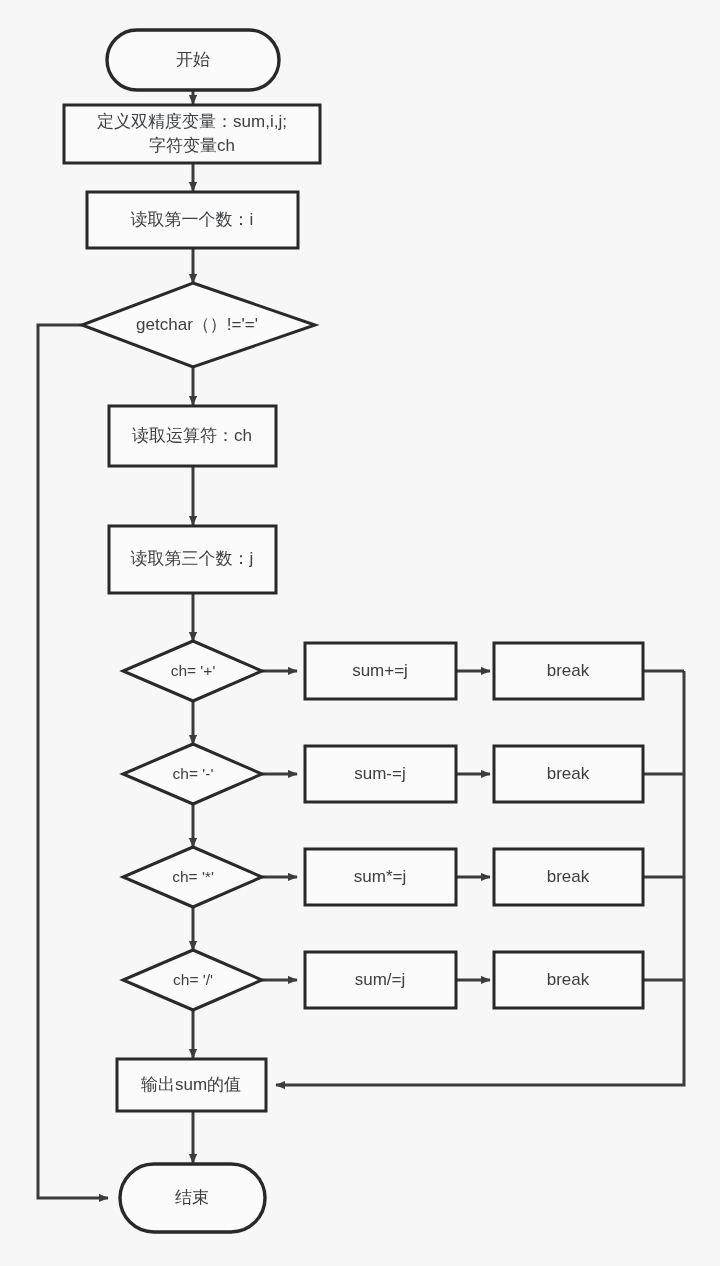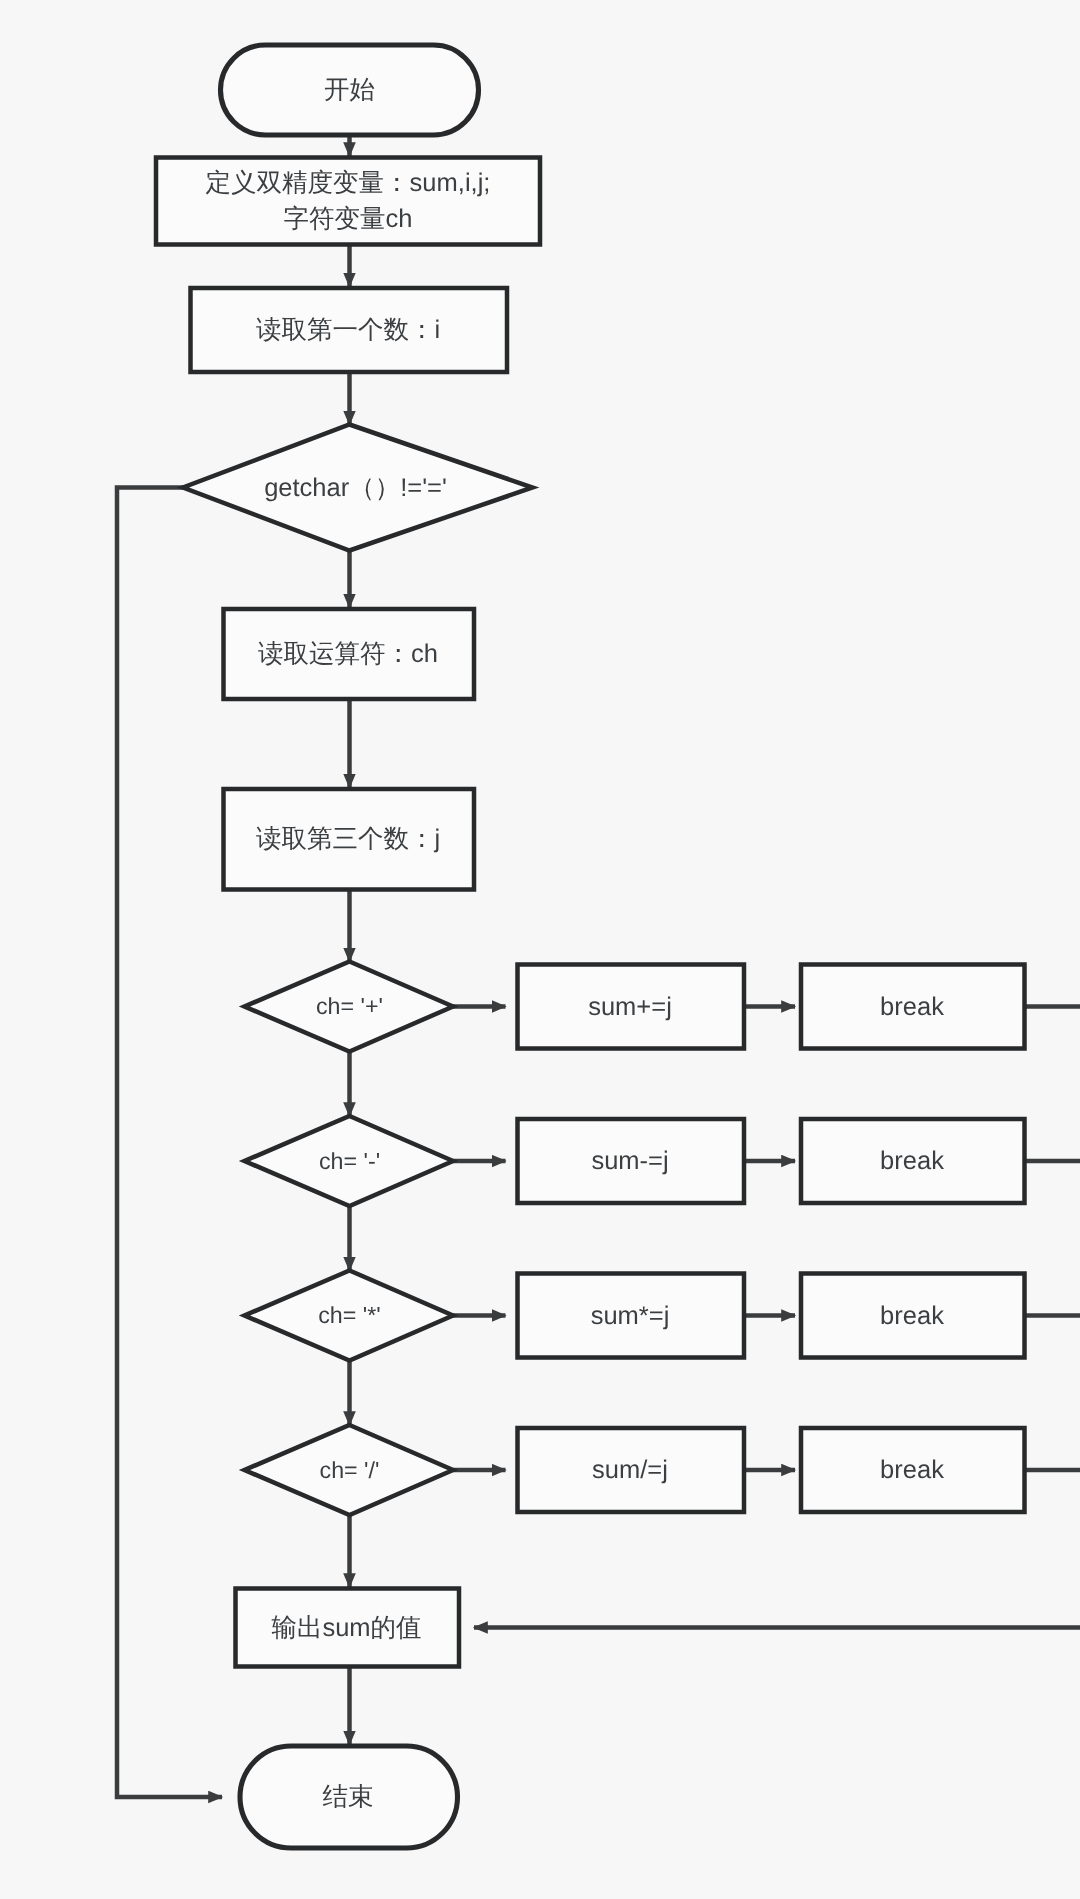--- a/index.html
+++ b/index.html
@@ -13,21 +13,20 @@
     position: relative;
     overflow: hidden;
     font-family: "Liberation Sans", "DejaVu Sans", sans-serif;
   }
   #flow-root {
     position: absolute;
     left: 0;
     top: 0;
     width: 632px;
     height: 1266px;
-    margin-left: 40px;
   }
   svg.flow-canvas {
     position: absolute;
     left: 0;
     top: 0;
     width: 720px;
     height: 1266px;
     display: block;
   }
   .node-shape {

